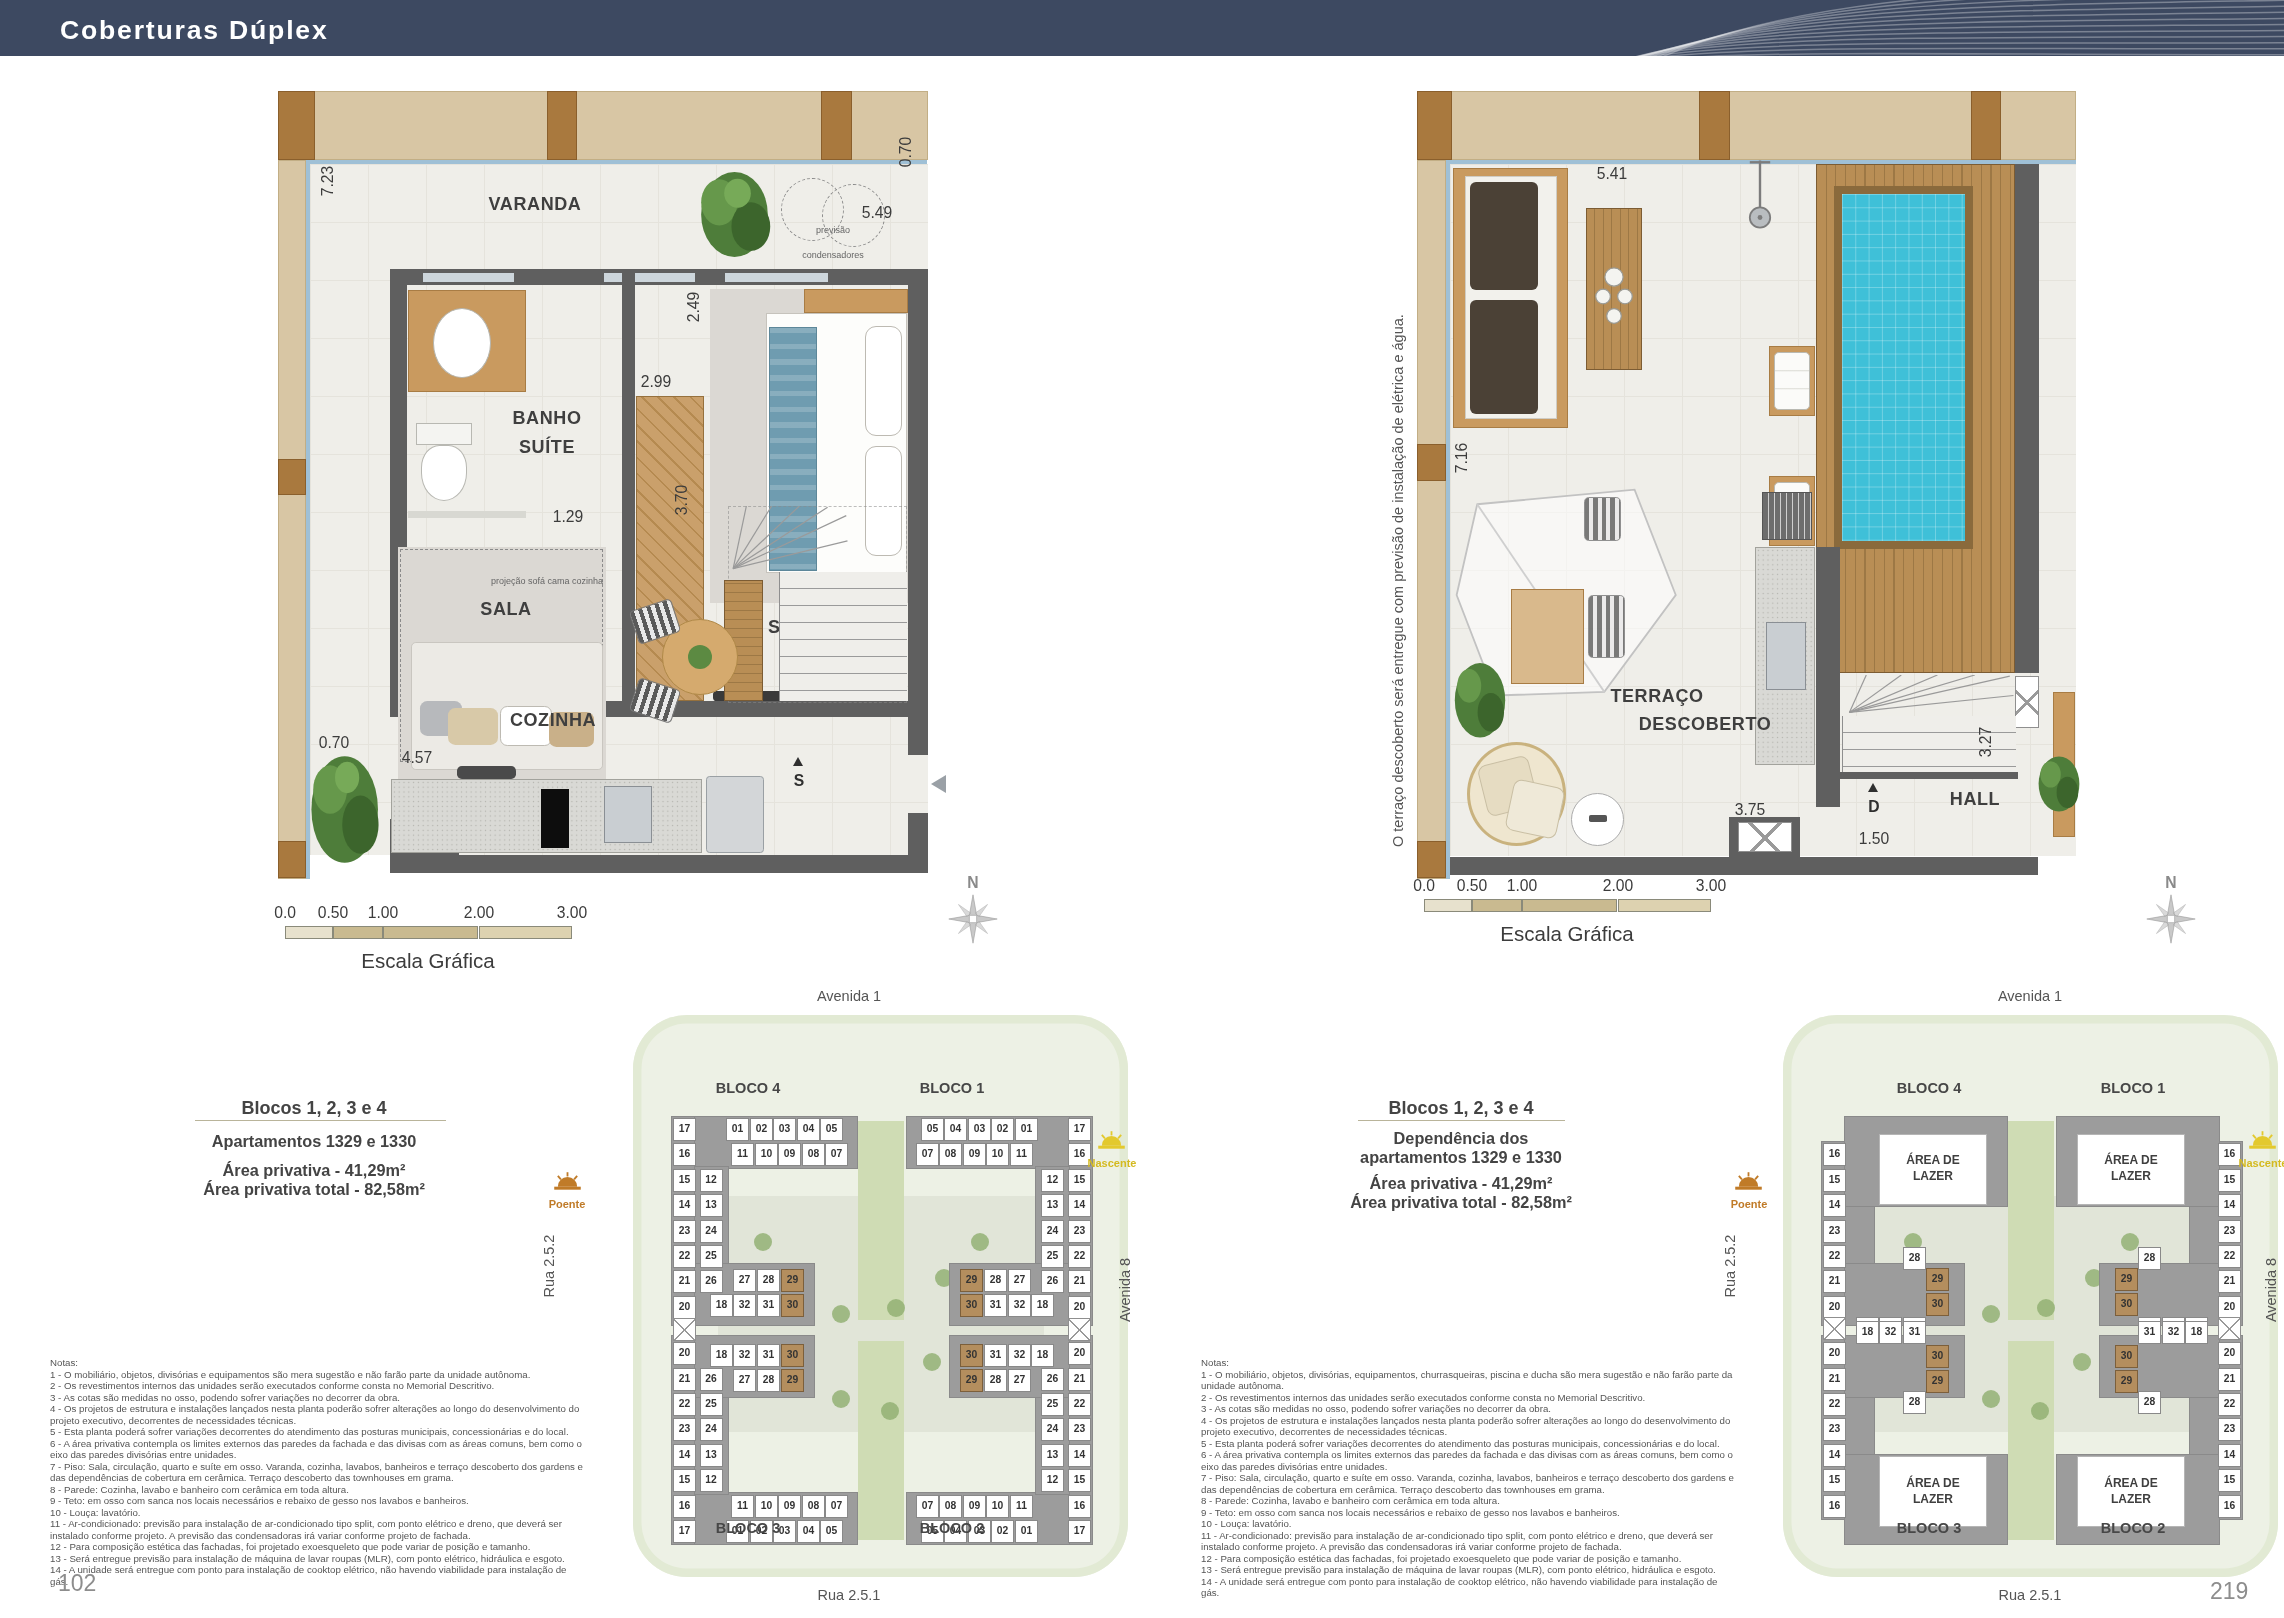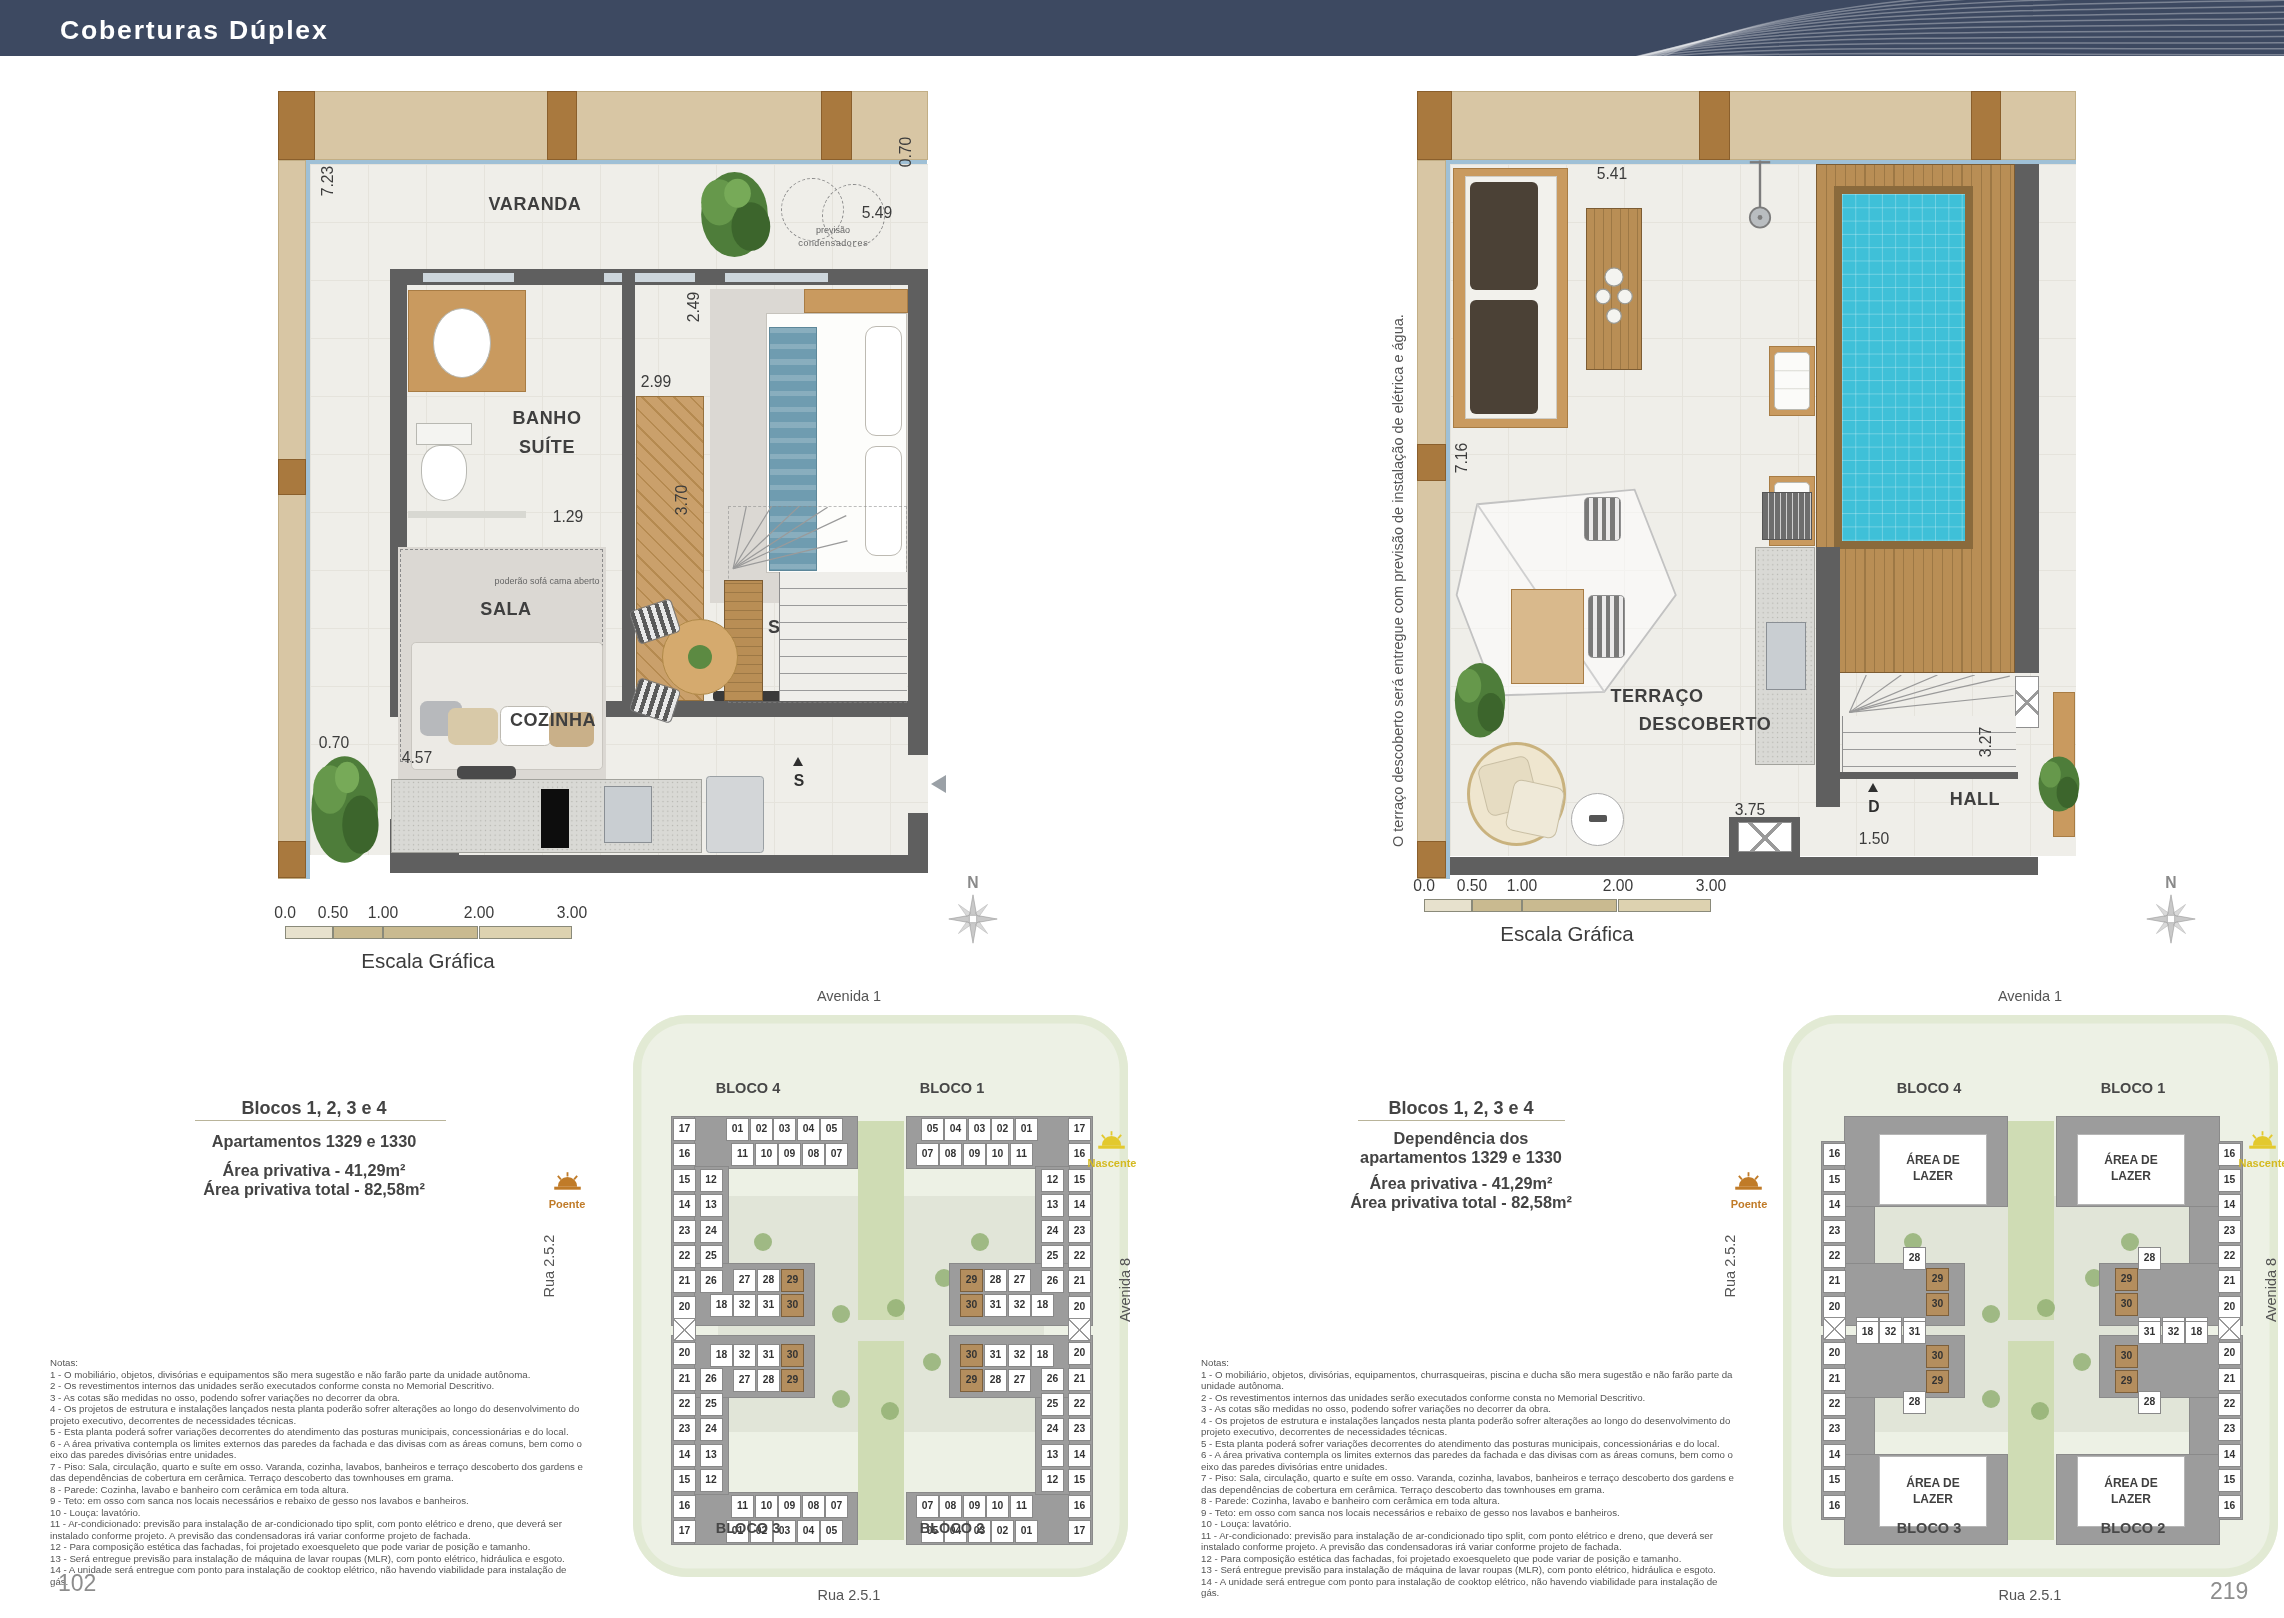--- a/index.html
+++ b/index.html
@@ -143,21 +143,21 @@
     <div class="roomlbl" style="left:535px;top:204px;">VARANDA</div>
     <svg class="plantsvg" style="left:695px;top:166px;" width="82" height="100" viewBox="0 0 135 165">
       <ellipse cx="65" cy="80" rx="55" ry="70" fill="#4e7d3a"></ellipse>
         <ellipse cx="40" cy="60" rx="30" ry="38" fill="#66984b"></ellipse>
       <ellipse cx="92" cy="100" rx="32" ry="40" fill="#3c652c"></ellipse>
         <ellipse cx="70" cy="45" rx="22" ry="24" fill="#77aa58"></ellipse>
     </svg>
     <div class="dashed" style="left:781px;top:178px;width:63px;height:63px;border-radius:50%;"></div>
     <div class="dashed" style="left:822px;top:184px;width:63px;height:63px;border-radius:50%;"></div>
     <div class="tiny" style="left:833px;top:207px;">previsão</div>
-    <div class="tiny" style="left:833px;top:221px;font-family:Liberation Mono, monospace;">condensadores</div>
+    <div class="tiny" style="left:833px;top:232px;">condensadores</div>
 
     <div class="dim rot" style="left:328px;top:181px;">7.23</div>
     <div class="dim rot" style="left:906px;top:152px;">0.70</div>
     <div class="dim" style="left:877px;top:213px;">5.49</div>
     <div class="dim rot" style="left:694px;top:307px;">2.49</div>
 
     <div class="abs wood" style="left:408px;top:290px;width:118px;height:102px;"></div>
     <div class="abs" style="left:433px;top:308px;width:56px;height:68px;background:#fff;border:1.2px solid #b5b5ae;border-radius:50%;"></div>
     <div class="abs" style="left:416px;top:423px;width:56px;height:22px;background:#f4f4f1;border:1.2px solid #b8b8b2;box-sizing:border-box;"></div>
     <div class="abs" style="left:421px;top:445px;width:46px;height:56px;background:#fff;border:1.2px solid #b8b8b2;border-radius:40% 40% 50% 50%;box-sizing:border-box;"></div>
@@ -197,21 +197,21 @@
     <div class="abs tri-up" style="left:793px;top:757px;"></div>
     <div class="stairlet" style="left:799px;top:781px;">S</div>
 
     <div class="abs" style="left:662px;top:619px;width:76px;height:76px;border-radius:50%;background:#d5aa6e;border:1.8px solid #b08948;box-sizing:border-box;"></div>
     <div class="abs" style="left:688px;top:645px;width:24px;height:24px;border-radius:50%;background:#5c8a42;"></div>
     <div class="abs chairstripe" style="left:633px;top:604px;width:44px;height:35px;transform:rotate(-18deg);"></div>
     <div class="abs chairstripe" style="left:633px;top:683px;width:44px;height:35px;transform:rotate(18deg);"></div>
 
     <div class="abs rug" style="left:398px;top:547px;width:208px;height:233px;"></div>
     <div class="dashed" style="left:400px;top:549px;width:203px;height:213px;"></div>
-    <div class="tiny" style="left:547px;top:558px;">poderão sofá cama aberto</div>
+    <div class="tiny" style="left:547px;top:558px;">projeção sofá cama cozinha</div>
     <div class="roomlbl" style="left:506px;top:609px;">SALA</div>
     <div class="abs sofa" style="left:411px;top:642px;width:192px;height:128px;"></div>
     <div class="abs" style="left:420px;top:701px;width:42px;height:35px;background:#b7b9bc;border-radius:7.3px;"></div>
     <div class="abs" style="left:448px;top:708px;width:50px;height:37px;background:#d8c9a8;border-radius:7.3px;"></div>
     <div class="abs pillow" style="left:500px;top:706px;width:52px;height:40px;border-radius:7.3px;"></div>
     <div class="abs" style="left:549px;top:712px;width:45px;height:35px;background:#c9b089;border-radius:7.3px;"></div>
 
     <div class="roomlbl" style="left:553px;top:720px;">COZINHA</div>
     <div class="dim" style="left:417px;top:758px;">4.57</div>
     <div class="abs granite" style="left:391px;top:779px;width:311px;height:74px;"></div>

